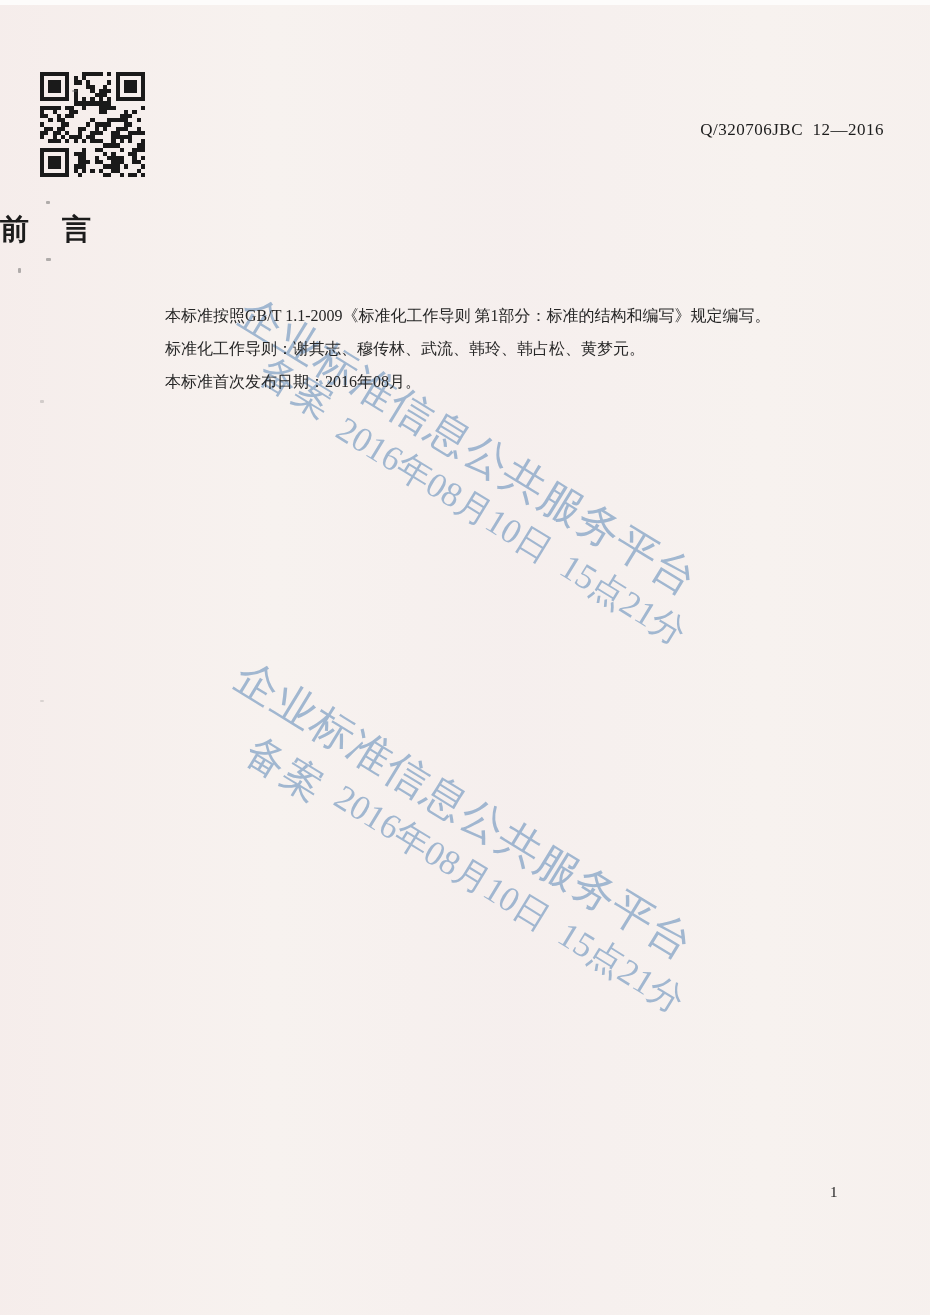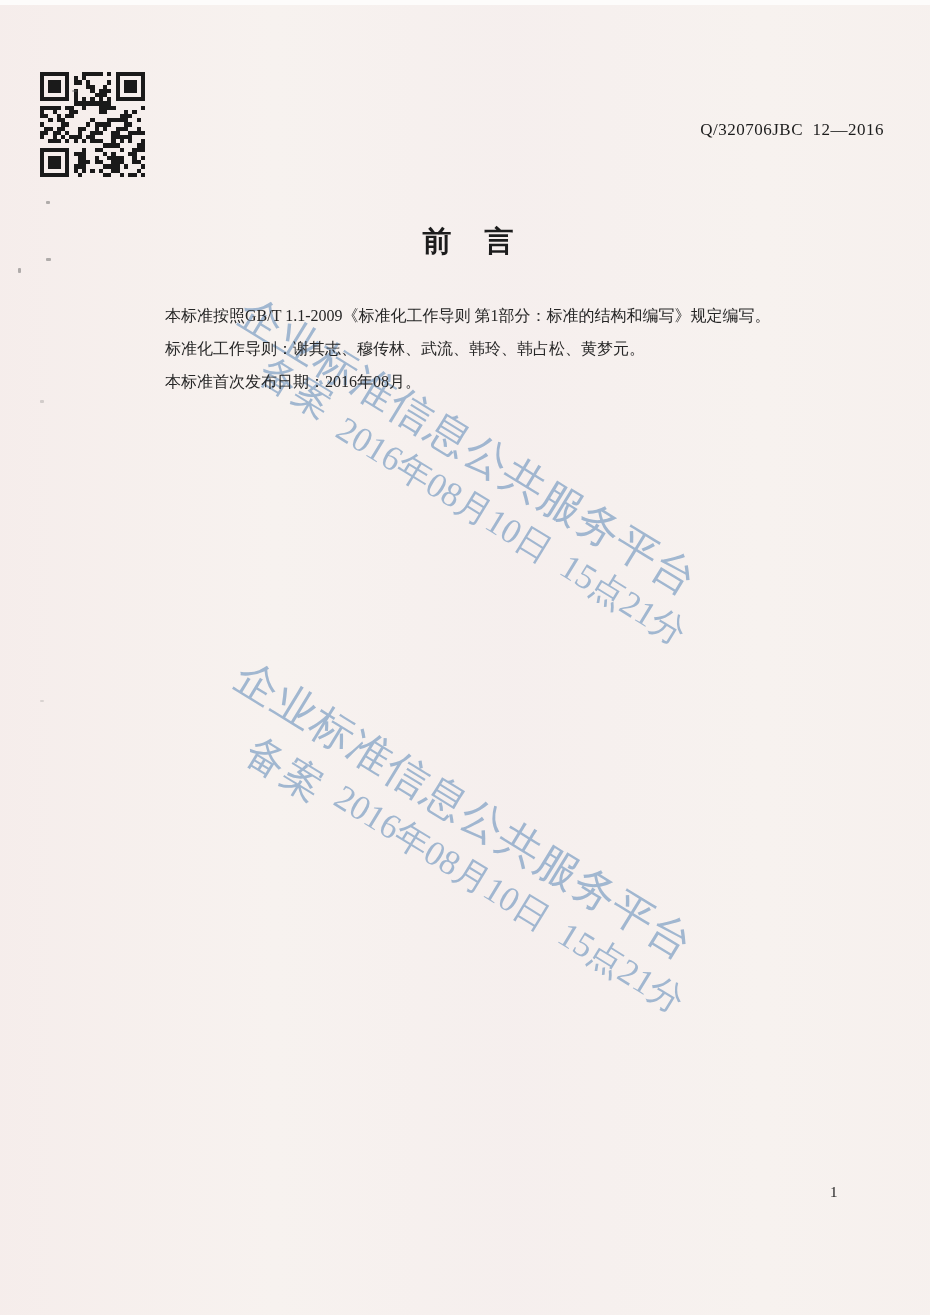--- a/index.html
+++ b/index.html
@@ -18,22 +18,21 @@
   .top-strip{position:absolute;left:0;top:0;width:930px;height:5px;background:#fdfcfb;}
 
   .qr{position:absolute;left:40px;top:72px;width:105px;height:105px;shape-rendering:crispEdges;}
 
   .doc-code{
     position:absolute;top:120px;right:94px;
     font-size:17px;letter-spacing:.5px;color:#1d1d1d;
     white-space:pre;
   }
   .title{
-    position:absolute;left:0;top:210px;width:914px;margin:12px;
-    text-align:center;
+    position:absolute;left:0;top:210px;width:914px;margin:0;
     font-family:Liberation Mono, monospace;
     font-weight:700;font-size:29px;color:#1c1c1c;
     letter-spacing:2px;white-space:pre;
   }
   .body-text{position:absolute;left:165px;top:299px;width:700px;color:#262626;}
   .body-text p{
     margin:0;font-size:16px;line-height:33px;white-space:pre;
     font-family:"Liberation Serif", serif;
   }
 

